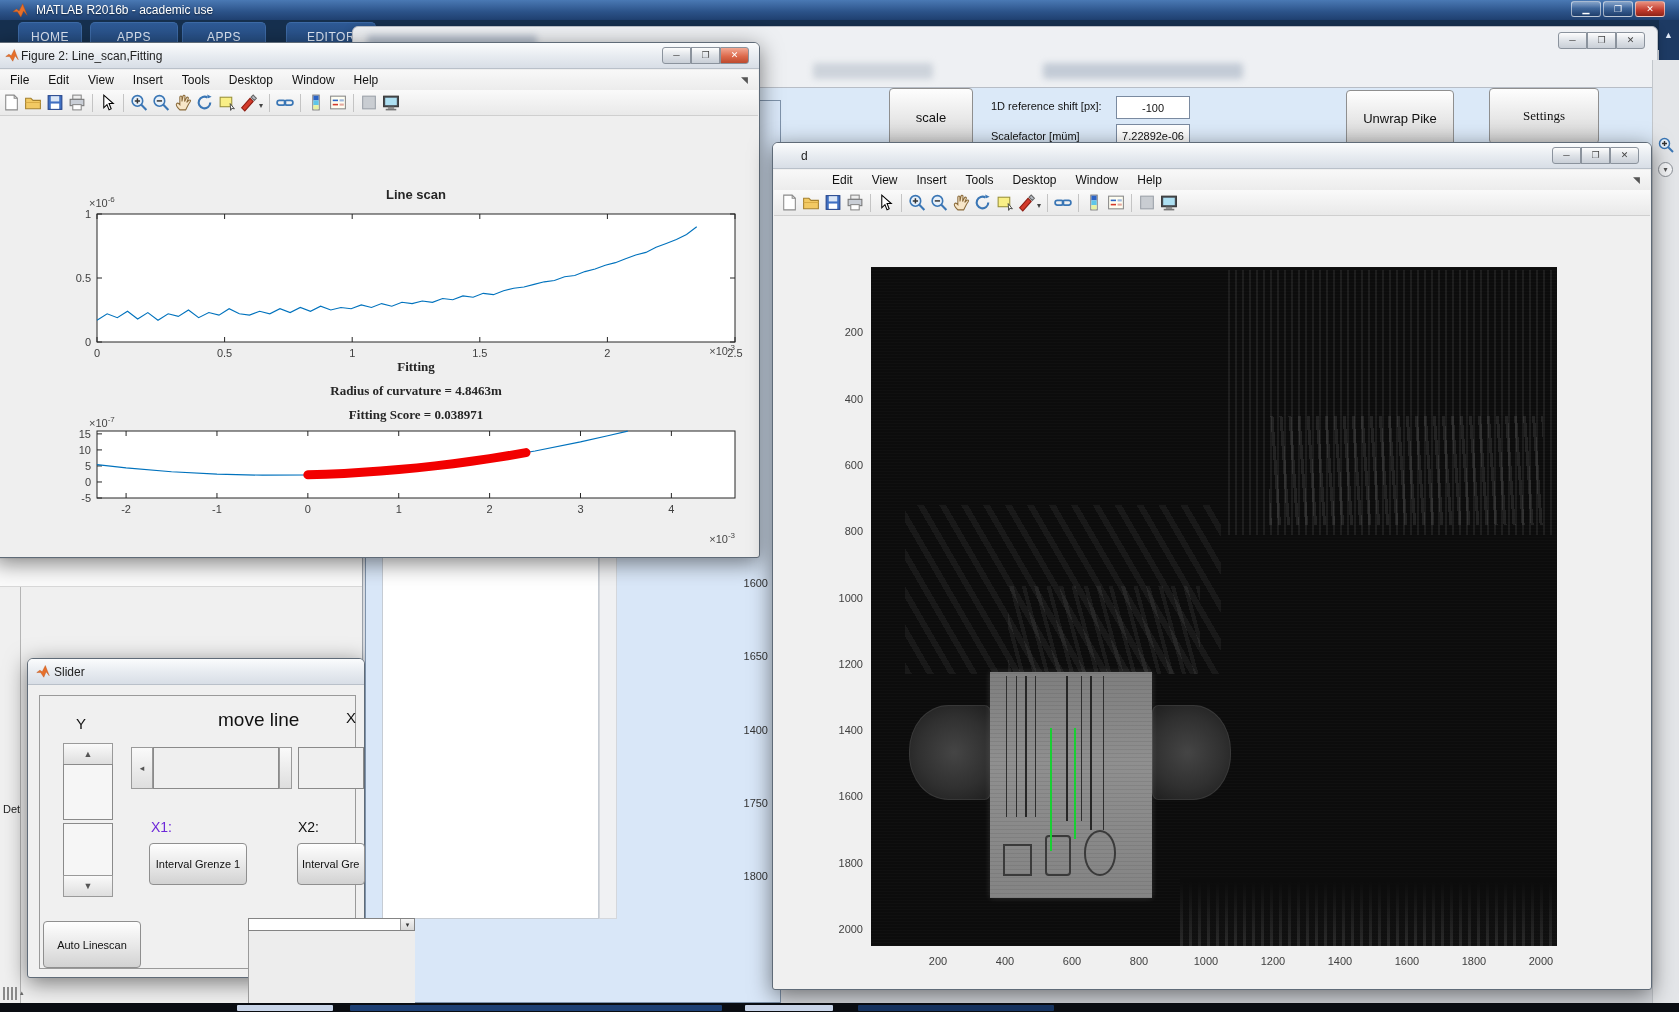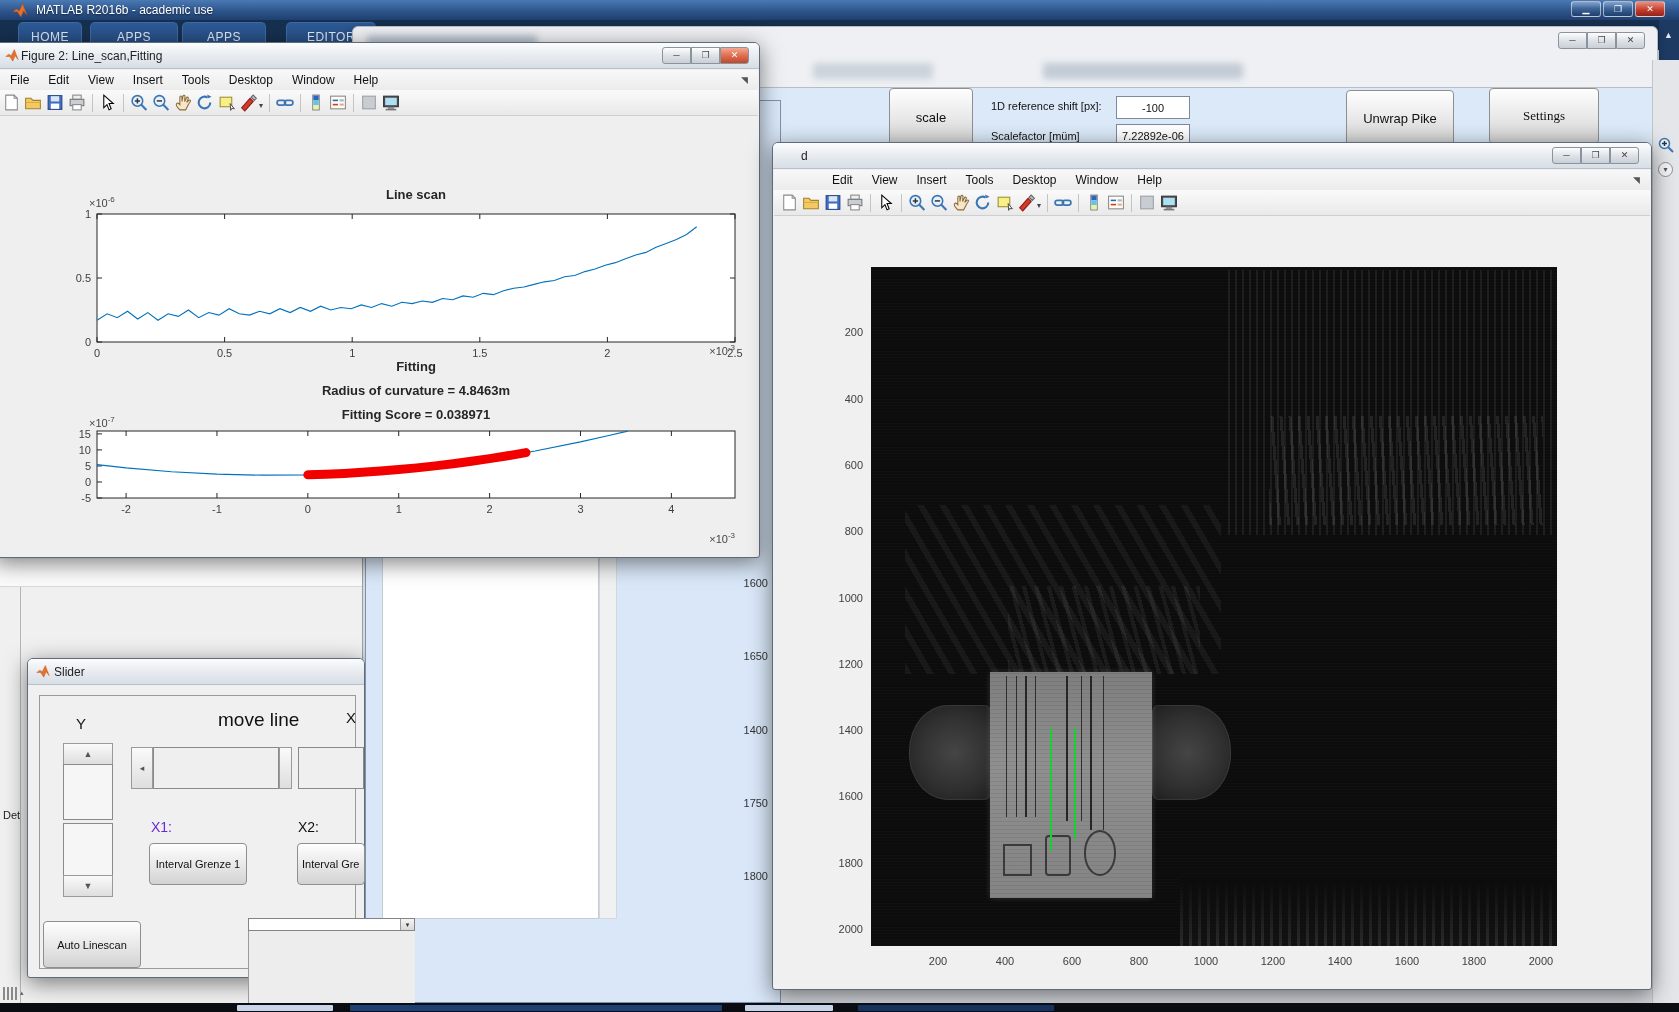--- a/index.html
+++ b/index.html
@@ -207,21 +207,21 @@
   <div style="position:absolute;left:1652px;top:60px;width:27px;height:943px;background:#e4e6e9;border-left:1px solid #c2c6cb;">
     <svg style="position:absolute;left:4px;top:76px;width:18px;height:18px;cursor:pointer;">
         <use href="#sym-zoomin"></use>
       </svg>
     <div style="position:absolute;left:5px;top:102px;width:15px;height:15px;border:1px solid #8a8f96;border-radius:50%;background:#f4f5f7;color:#555;font-size:8px;text-align:center;line-height:14px;cursor:pointer;">▾</div>
   </div>
 
   <div style="position:absolute;left:0;top:545px;width:363px;height:458px;background:#f0f0f0;border-right:1px solid #9aa0a8;border-top:1px solid #9aa0a8;">
     <div style="position:absolute;left:0;top:13px;width:100%;height:28px;background:#fbfbfb;border-bottom:1px solid #d8d8d8;"></div>
     <div style="position:absolute;left:20px;top:41px;width:1px;height:417px;background:#b5b5b5;"></div>
-    <div style="position:absolute;left:3px;top:263px;font-size:11px;color:#222;">Det</div>
+    <div style="position:absolute;left:3px;top:257px;font-size:11px;color:#222;">Det</div>
   </div>
 
   <div class="win" style="left:27px;top:658px;width:338px;height:320px;">
     <div class="titlebar">
       <svg style="position:absolute;left:8px;top:5px;width:14px;height:14px;">
           <use href="#sym-mlogo"></use>
         </svg>
       <span class="title-text">Slider</span>
     </div>
     <div class="panel-inset" style="left:11px;top:36px;width:317px;height:274px;"></div>
@@ -384,21 +384,21 @@
         <text x="34" y="81" text-anchor="end" font-size="11" fill="#404040" font-family="Liberation Sans, sans-serif">0.5</text>
         <line x1="40" y1="13" x2="45" y2="13" stroke="#262626"></line>
         <line x1="678" y1="13" x2="673" y2="13" stroke="#262626"></line>
         <text x="34" y="17" text-anchor="end" font-size="11" fill="#404040" font-family="Liberation Sans, sans-serif">1</text>
         <polyline points="40,119.24 50.16474576271187,112.84 60.329491525423734,116.68 70.4942372881356,110.28 80.65898305084747,117.96000000000001 90.82372881355931,111.56 100.9884745762712,119.24 111.15322033898305,112.84 121.31796610169492,115.4 131.48271186440678,109 141.64745762711863,116.68 151.81220338983053,111.56 161.9769491525424,114.12 172.14169491525425,107.72 182.3064406779661,112.84 192.47118644067794,114.12 202.63593220338984,110.28 212.8006779661017,112.84 222.9654237288136,107.72 233.13016949152544,111.56 243.29491525423728,106.44 253.45966101694916,110.28 263.62440677966106,105.16 273.7891525423729,109 283.9538983050848,106.44 294.1186440677966,107.72 304.2833898305085,103.88 314.44813559322034,106.44 324.6128813559322,102.6 334.7776271186441,105.16 344.9423728813559,101.32 355.10711864406784,102.6 365.2718644067797,100.03999999999999 375.4366101694915,101.32 385.6013559322034,97.47999999999999 395.7661016949152,98.75999999999999 405.9308474576272,94.92 416.095593220339,96.2 426.2603389830509,92.36 436.4250847457627,93.64 446.58983050847456,89.8 456.75457627118647,87.24000000000001 466.9193220338983,85.96000000000001 477.08406779661016,83.4 487.24881355932206,80.84 497.4135593220339,79.56 507.57830508474575,75.72 517.7430508474577,74.44 527.9077966101696,70.6 538.0725423728813,68.04 548.2372881355932,64.2 558.4020338983051,61.64 568.566779661017,57.8 578.7315254237288,53.959999999999994 588.8962711864407,51.400000000000006 599.0610169491525,46.28 609.2257627118644,42.44 619.3905084745762,38.599999999999994 629.5552542372882,33.480000000000004 639.72,25.799999999999997" fill="none" stroke="#0072bd" stroke-width="1.1"></polyline>
       </svg>
     <div class="exp-label" style="left:652px;top:300px;width:88px;text-align:right;">
       <span>×10</span><sup>-3</sup>
     </div>
 
-    <div class="plot-title" style="left:102px;top:312px;width:638px;line-height:24px;">
+    <div class="plot-title" style="left:102px;top:312px;width:638px;line-height:24px;font-family:Liberation Serif, serif;">
       <div>Fitting</div>
       <div>Radius of curvature = 4.8463m</div>
       <div>Fitting Score = 0.038971</div>
     </div>
     <div class="exp-label" style="left:94px;top:372px;">
       <span>×10</span><sup>-7</sup>
     </div>
     <svg id="plot2-svg" style="position:absolute;left:62px;top:378px;" width="700" height="112">
         <rect x="40" y="10" width="638" height="67" fill="#ffffff" stroke="#262626" stroke-width="1"></rect>
         <line x1="69.08262108262107" y1="77" x2="69.08262108262107" y2="72" stroke="#262626"></line>

